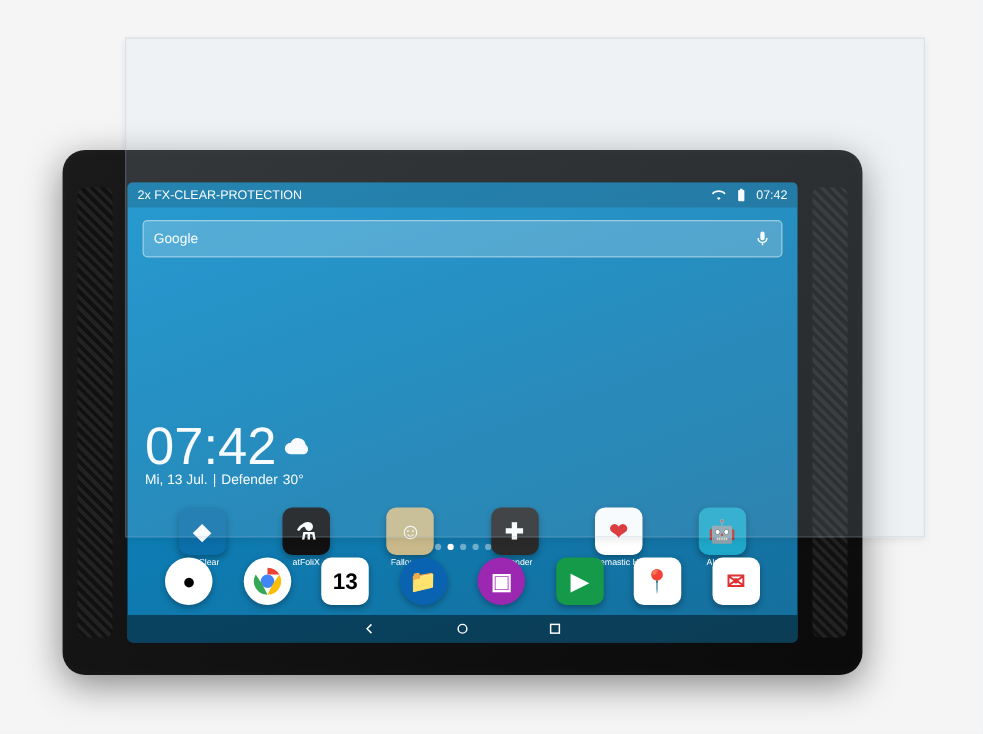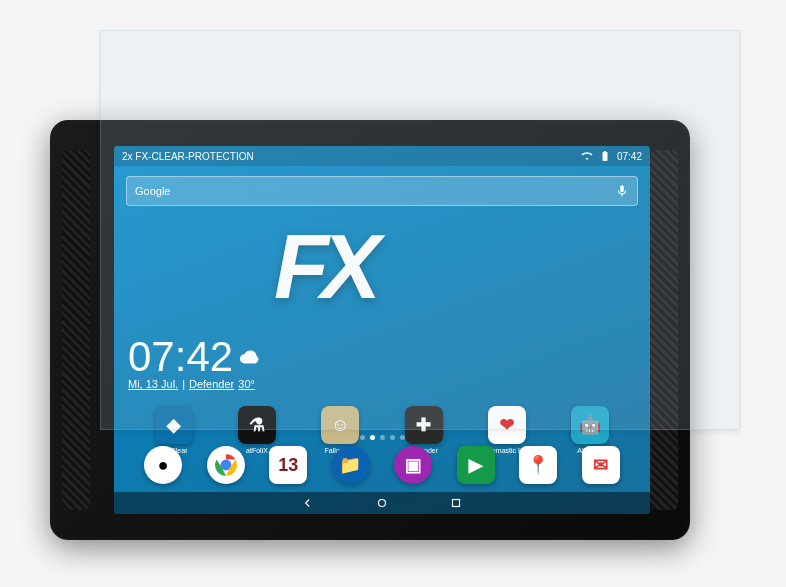--- a/index.html
+++ b/index.html
@@ -24,21 +24,21 @@
     background: linear-gradient(135deg,#1a1a1a,#0a0a0a);
     border-radius: 18px;
     box-shadow: 0 8px 30px rgba(0,0,0,0.45), inset 0 0 10px rgba(255,255,255,0.04);
     padding: 26px 52px;
   }
   .speaker { position:absolute; top:30px; bottom:30px; width:28px;
     background: repeating-linear-gradient(45deg,#222 0 3px,#111 3px 6px);
     border-radius:6px;}
   .speaker.left{left:12px;} .speaker.right{right:12px;}
   .screen { width:100%; height:100%; background:linear-gradient(160deg,#0b8ecb 0%,#0a7fb8 40%,#176f9c 100%);
-    border-radius:4px; position:relative; overflow:hidden; color:#fff;margin-left:12px;}
+    border-radius:4px; position:relative; overflow:hidden; color:#fff;}
   .statusbar{height:20px; display:flex; align-items:center; justify-content:space-between;
     padding:0 8px; font-size:10px; background:rgba(0,0,0,0.18);}
   .sb-left{display:flex; gap:6px; align-items:center;}
   .sb-right{display:flex; gap:6px; align-items:center;}
   .sb-icon{width:12px;height:12px;display:inline-flex;align-items:center;justify-content:center;}
   .searchbar{margin:10px 12px 0; height:30px; background:rgba(255,255,255,0.22);
     border:1px solid rgba(255,255,255,0.45); border-radius:4px;
     display:flex; align-items:center; padding:0 8px; gap:8px; font-size:11px;}
   .mic{width:14px;height:14px;}
   .fx-logo{position:absolute; top:70px; left:160px; font-size:90px; font-weight:800; letter-spacing:-8px;
@@ -93,32 +93,31 @@
     <div class="searchbar">
       <span>Google</span>
       <span style="flex:1"></span>
       <span class="mic">
         <svg viewBox="0 0 24 24" width="14" height="14" fill="#fff">
             <path d="M12 14a3 3 0 003-3V5a3 3 0 00-6 0v6a3 3 0 003 3zm5-3a5 5 0 01-10 0H5a7 7 0 006 6.92V21h2v-3.08A7 7 0 0019 11h-2z"></path>
           </svg>
       </span>
     </div>
 
-    <div class="fx-logo">FX</div>
 
     <div class="clock-widget">
       <div class="clock-line">
         <div class="clock-time">07:42</div>
         <span class="weather-ico">
           <svg viewBox="0 0 24 24" width="22" height="22" fill="#fff">
               <path d="M6 19a5 5 0 010-10 7 7 0 0113.3 2A4.5 4.5 0 0118 19H6z"></path>
             </svg>
         </span>
       </div>
-      <div style="display:flex; gap:4px;text-decoration:underline;">
+      <div style="display:flex; gap:4px;">
         <span>Mi, 13 Jul.</span>
         <span>|</span>
         <span>Defender</span>
         <span>30°</span>
       </div>
     </div>
 
     <div class="row row1" id="row1">
         <div class="app">
           <div class="app-ico" style="background: rgb(11, 111, 169); color: rgb(255, 255, 255);">◆</div>
@@ -163,21 +162,21 @@
             <svg viewBox="0 0 24 24" width="26" height="26">
               <circle cx="12" cy="12" r="10" fill="#fff"></circle>
               <circle cx="12" cy="12" r="5" fill="#4285f4"></circle>
               <path d="M12 2a10 10 0 018.7 5H12V2z" fill="#ea4335"></path>
               <path d="M3.3 7A10 10 0 0012 22l-4-8-4.7-7z" fill="#34a853"></path>
               <path d="M20.7 7L16 14l-4 8a10 10 0 008.7-15z" fill="#fbbc05"></path>
             </svg>
           </div>
         </div>
         <div class="app">
-          <div class="app-ico" style="background: rgb(255, 255, 255); color: #7f1d1d;">13</div>
+          <div class="app-ico" style="background: rgb(255, 255, 255); color: #000000;">13</div>
         </div>
         <div class="app">
           <div class="app-ico" style="background: rgb(10, 99, 176); color: rgb(255, 255, 255); border-radius: 50%;">📁</div>
         </div>
         <div class="app">
           <div class="app-ico" style="background: rgb(156, 39, 176); color: rgb(255, 255, 255); border-radius: 50%;">▣</div>
         </div>
         <div class="app">
           <div class="app-ico" style="background: rgb(21, 154, 74); color: rgb(255, 255, 255);">▶</div>
         </div>

